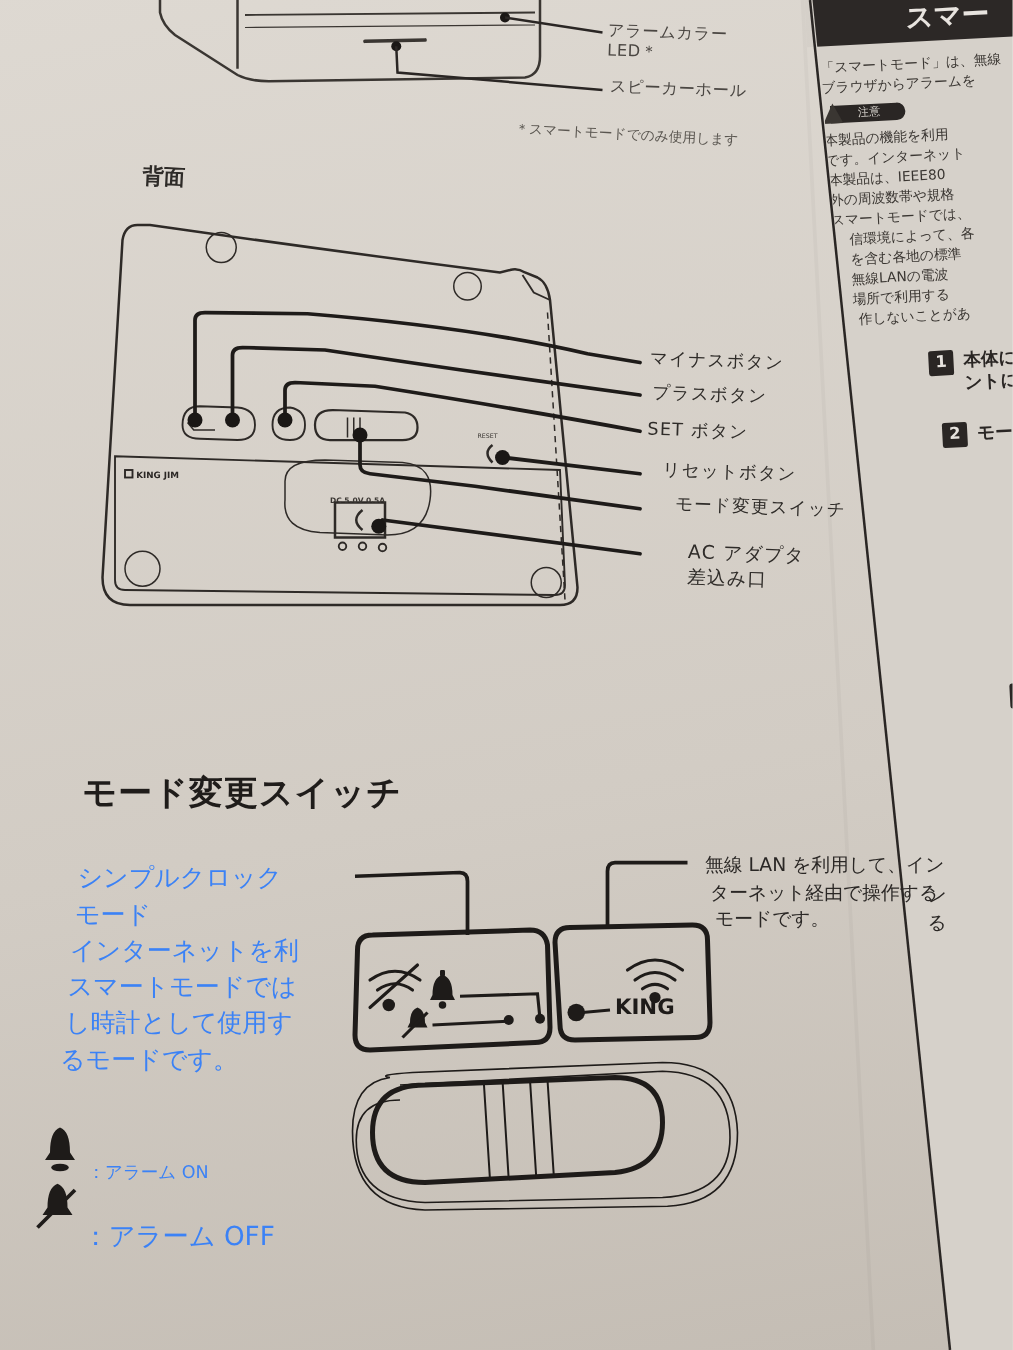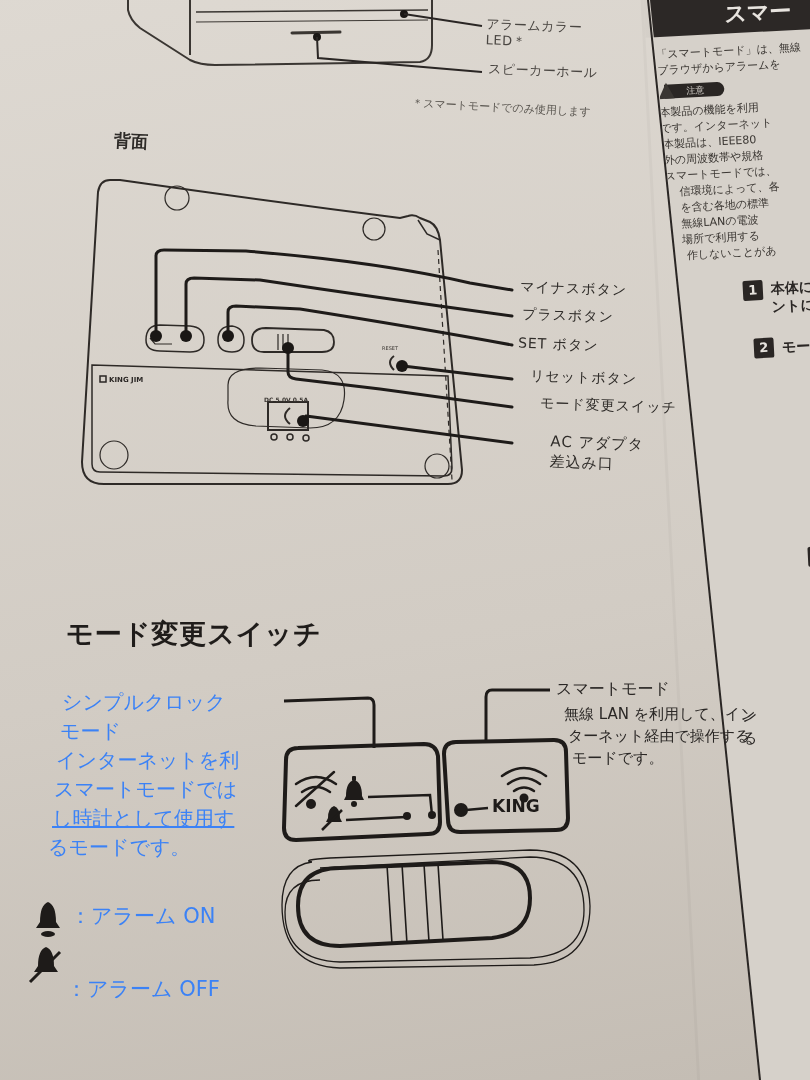--- a/index.html
+++ b/index.html
@@ -208,32 +208,31 @@
   <div>差込み口</div>
 </div>
 
 <div class="abs big-title" style="left:66px; top:616px;">モード変更スイッチ</div>
 
 <div class="abs body-lg" style="left:58px; top:688px;">
   <div style="margin-left:4px;">シンプルクロック</div>
   <div style="margin-left:2px;">モード</div>
   <div style="margin-left:-2px;">インターネットを利</div>
   <div style="margin-left:-4px;">スマートモードでは</div>
-  <div style="margin-left:-6px;text-decoration:underline;">し時計として使用す</div>
+  <div style="margin-left:-6px;">し時計として使用す</div>
   <div style="margin-left:-10px;">るモードです。</div>
 </div>
 
 <div class="abs body-md" style="left:556px; top:678px;">
-  <div style="font-size:16px;">スマートモード</div>
   <div style="margin-left:8px; margin-top:3px;">無線 LAN を利用して、イン</div>
   <div style="margin-left:12px;">ターネット経由で操作する</div>
   <div style="margin-left:16px;font-family:Liberation Serif, serif;">モードです。</div>
 </div>
 
 <div class="abs" style="left:492px; top:796px; font-size:17px; font-weight:bold; color:#1e1b19;">KING</div>
 
-<div class="abs body-lg" style="left:70px; top:902px; font-size:21px;">：アラーム ON</div>
+<div class="abs body-lg" style="left:70px; top:924px; font-size:14px;">：アラーム ON</div>
 <div class="abs body-lg" style="left:66px; top:975px; font-size:21px;">：アラーム OFF</div>
 
 <div class="abs" style="left:742px; top:705px; font-size:15px; color:#2a2725; line-height:22px;">
   <div>ン</div>
   <div>る</div>
 </div>
 
 </body></html>

